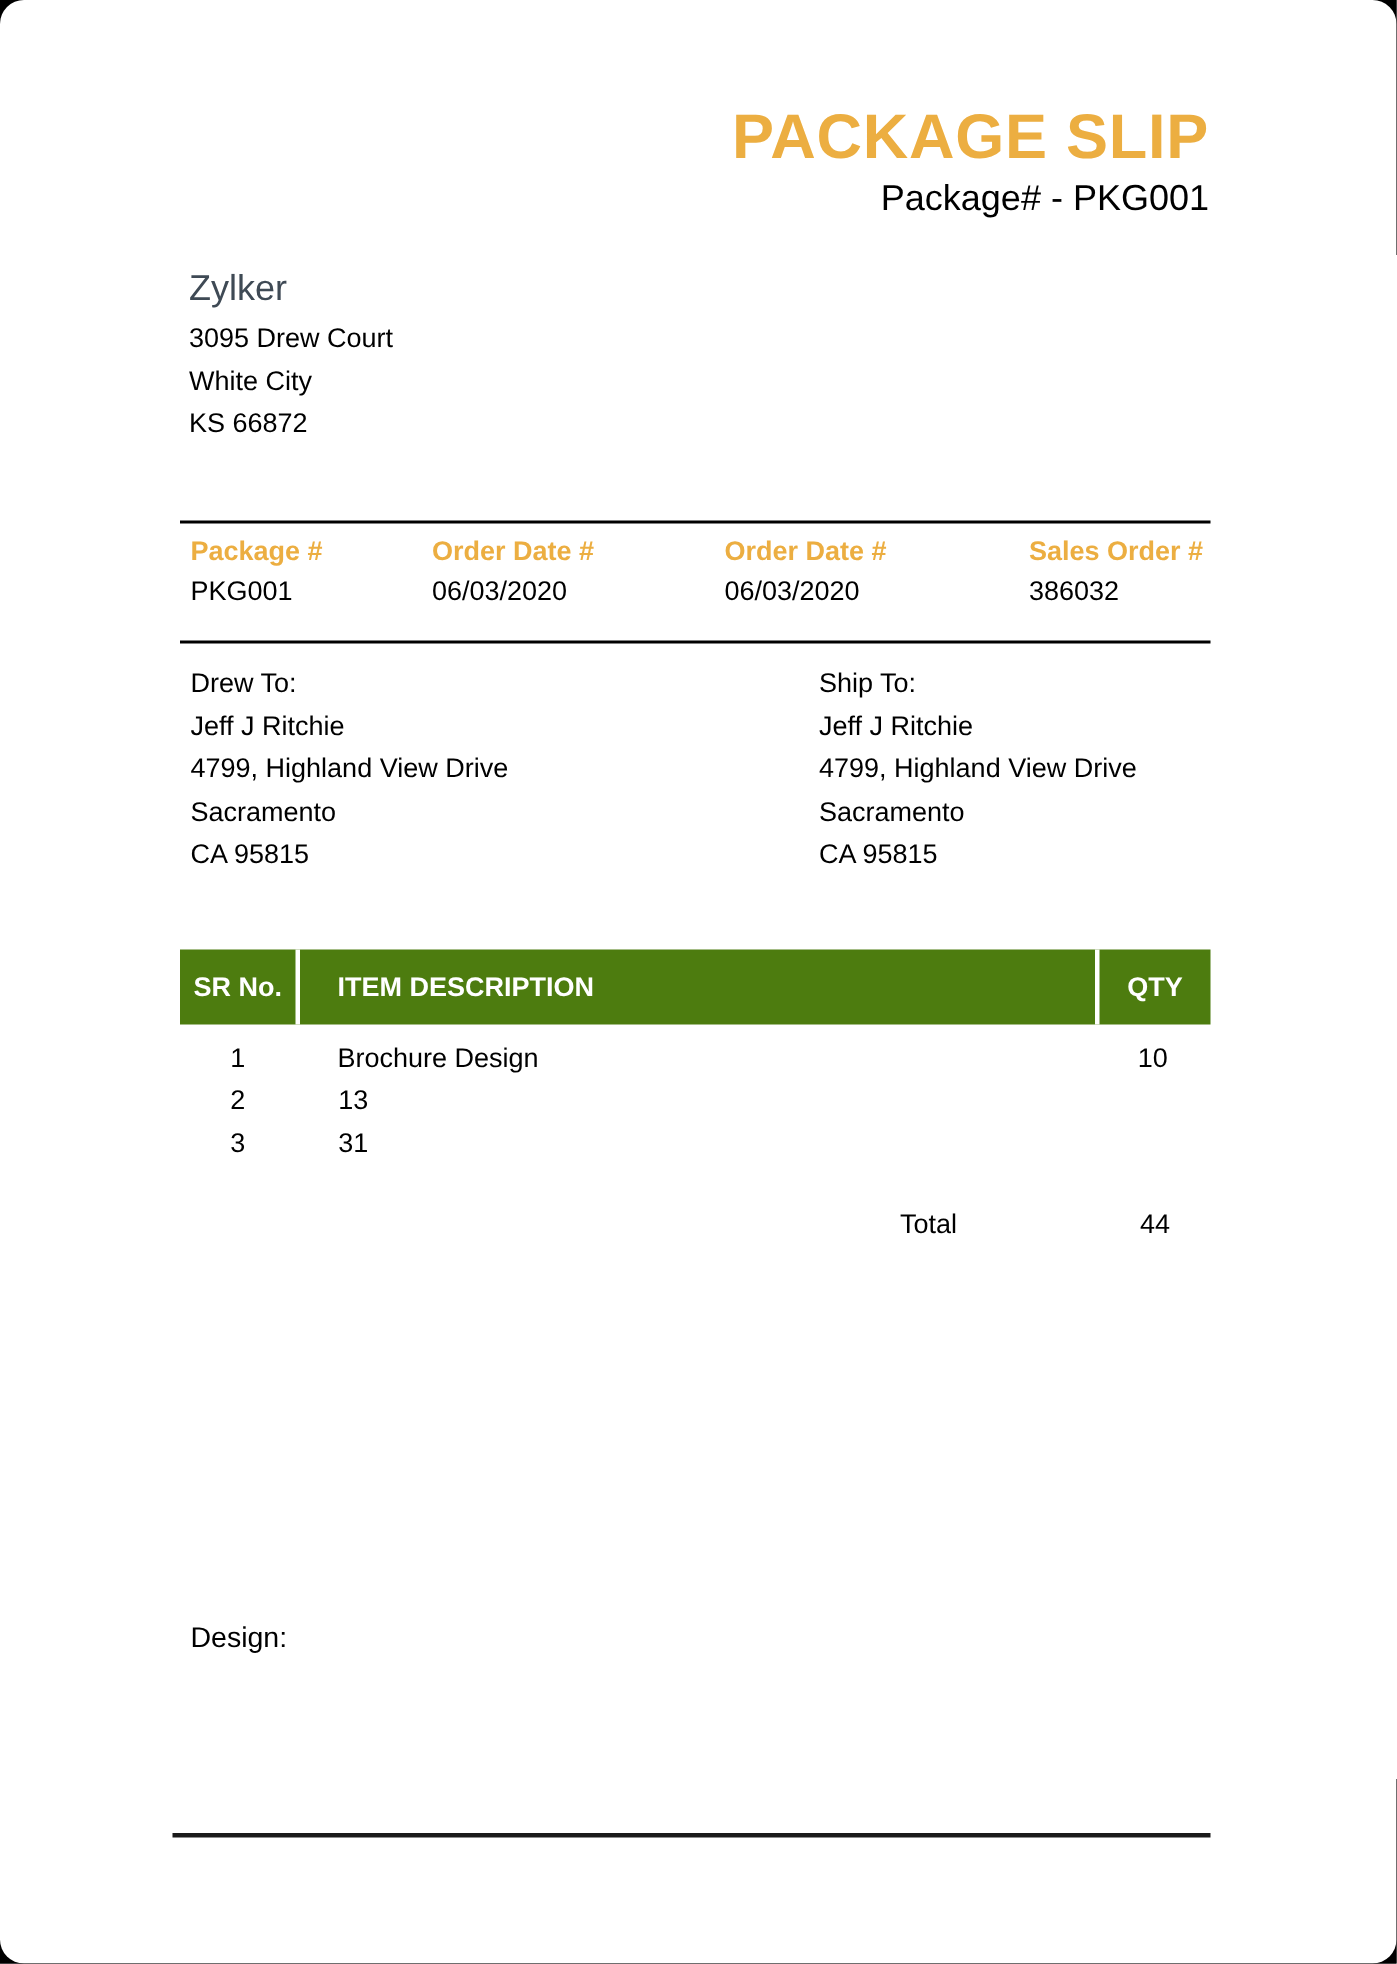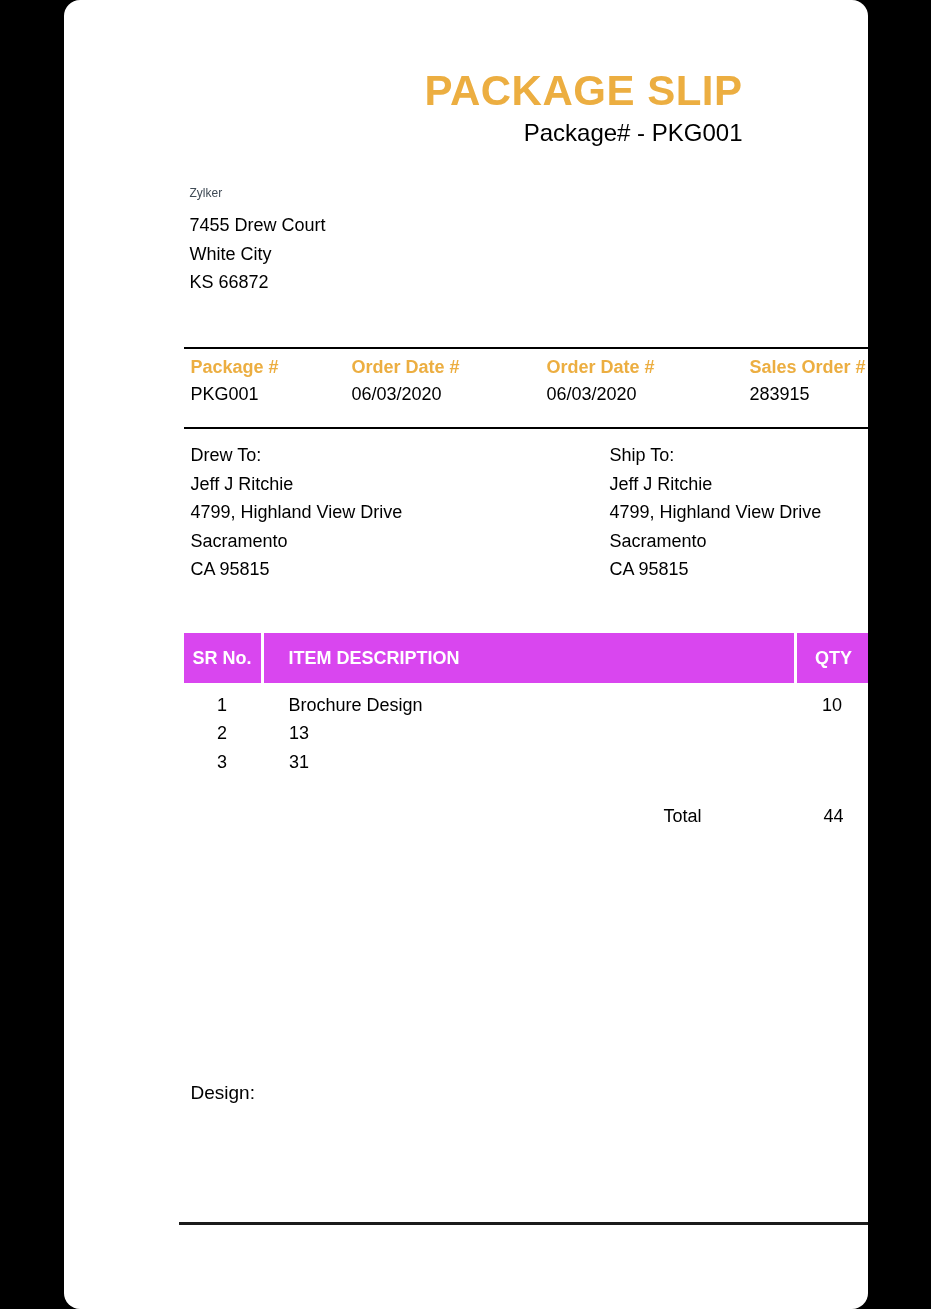--- a/index.html
+++ b/index.html
@@ -2,21 +2,21 @@
 <html><head>
 <meta charset="utf-8">
 <style>
   html, body {
     margin: 0;
     padding: 0;
     background: #000;
   }
   .page {
     position: relative;
-    width: 804px;
+    width: 931px;
     height: 1309px;
     margin: 0 auto;
     background: #ffffff;
     border-radius: 16px;
     overflow: hidden;
     font-family: "Liberation Sans", sans-serif;
     color: #000;
   }
 
   
@@ -40,21 +40,21 @@
     line-height: 1;
   }
 
   
   .company {
     position: absolute;
     left: 126px;
     top: 179px;
   }
   .company-name {
-    font-size: 12px;
+    font-size: 24px;
     color: #3F4A55;
     line-height: 28px;
     margin-bottom: 4px;
   }
   .company .addr-line {
     font-size: 18px;
     line-height: 28.5px;
   }
 
   
@@ -106,21 +106,21 @@
   
   .items-table {
     position: absolute;
     left: 120px;
     top: 633px;
     width: 687px;
   }
   .items-head {
     display: flex;
     height: 50px;
-    background: #d946ef;
+    background: #4d7c0f;
     color: #ffffff;
     font-size: 18px;
     font-weight: bold;
     align-items: center;
   }
   .items-head .col-sr {
     width: 77px;
     text-align: center;
   }
   .items-head .sep {
@@ -206,37 +206,37 @@
 
 <div class="page">
 
   <div class="doc-header">
     <div class="doc-title">PACKAGE SLIP</div>
     <div class="doc-subtitle">Package# - PKG001</div>
   </div>
 
   <div class="company">
     <div class="company-name">Zylker</div>
-    <div class="addr-line">7455 Drew Court</div>
+    <div class="addr-line">3095 Drew Court</div>
     <div class="addr-line">White City</div>
     <div class="addr-line">KS 66872</div>
   </div>
 
   <div class="details-table">
     <div class="details-row head">
       <div>Package #</div>
       <div>Order Date #</div>
       <div>Order Date #</div>
       <div>Sales Order #</div>
     </div>
     <div class="details-row data">
       <div>PKG001</div>
       <div>06/03/2020</div>
       <div>06/03/2020</div>
-      <div>283915</div>
+      <div>386032</div>
     </div>
   </div>
 
   <div class="parties">
     <div class="party bill">
       <div>Drew To:</div>
       <div>Jeff J Ritchie</div>
       <div>4799, Highland View Drive</div>
       <div>Sacramento</div>
       <div>CA 95815</div>

